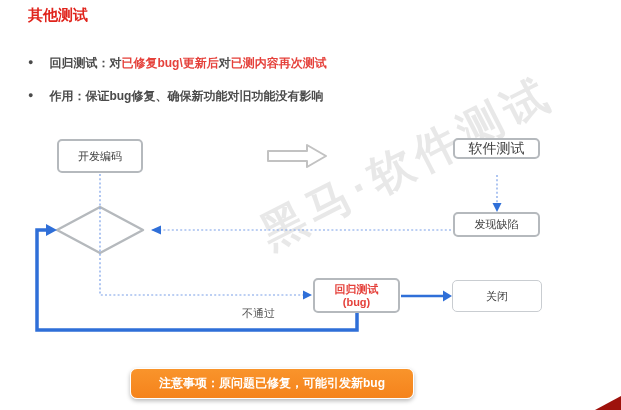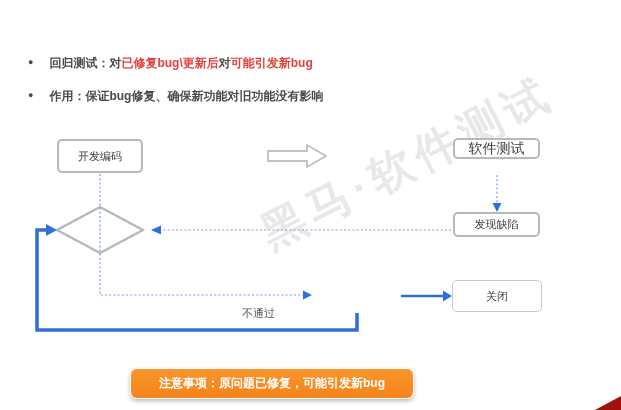--- a/index.html
+++ b/index.html
@@ -54,24 +54,25 @@
     border-left:26px solid transparent;border-bottom:14px solid #9E120C;
   }
 </style>
 </head>
 <body>
 
 <div id="slide">
 
   <div class="watermark">黑马·软件测试</div>
 
+  <div class="title">其他测试</div>
 
   <div class="bullet bullet-1">
     <span class="dot">●</span>
-    <span><span class="seg-dark">回归测试：对</span><span class="seg-red">已修复bug\更新后</span><span class="seg-dark">对</span><span class="seg-red">可能引发新bug</span></span>
+    <span><span class="seg-dark">回归测试：对</span><span class="seg-red">已修复bug\更新后</span><span class="seg-dark">对</span><span class="seg-red">已测内容再次测试</span></span>
   </div>
   <div class="bullet bullet-2">
     <span class="dot">●</span>
     <span><span class="seg-dark">作用：保证bug修复、确保新功能对旧功能没有影响</span></span>
   </div>
 
   <svg class="connectors" width="621" height="410" viewBox="0 0 621 410">
 
     <polygon points="57,230 100,207 143,230 100,253" fill="#ffffff" stroke="#B5B9BD" stroke-width="2.5" stroke-linejoin="round"></polygon>
 
@@ -98,20 +99,24 @@
 
   <div class="node node-dev">
     <span>开发编码</span>
   </div>
   <div class="node node-test">
     <span>软件测试</span>
   </div>
   <div class="node node-defect">
     <span>发现缺陷</span>
   </div>
+  <div class="node node-regression">
+    <span>回归测试</span>
+    <span>(bug)</span>
+  </div>
   <div class="node node-close">
     <span>关闭</span>
   </div>
 
   <div class="fail-label">不通过</div>
 
   <div class="banner">
     <span>注意事项：原问题已修复，可能引发新bug</span>
   </div>
 

